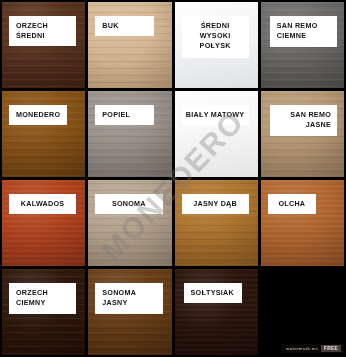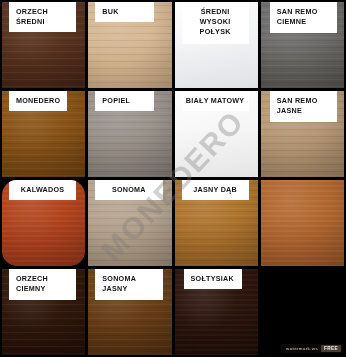--- a/index.html
+++ b/index.html
@@ -77,21 +77,21 @@
     background-image: radial-gradient(
       ellipse at 35% 25%,
       rgba(255,255,255,0.10) 0%,
       rgba(0,0,0,0.00) 45%,
       rgba(0,0,0,0.18) 100%
     );
   }
   .label {
     position: absolute;
     left: 7px;
-    top: 0;
+    top: 14px;
     right: 9px;
     background: #ffffff;
     color: #141414;
     font-size: 7.2px;
     font-weight: bold;
     letter-spacing: 0.25px;
     line-height: 1.42;
     padding: 5px 6px 5px 7px;
     box-sizing: border-box;
     z-index: 3;
@@ -194,27 +194,27 @@
     <div class="grain horiz"></div>
     <div class="grain vign"></div>
     <div class="label narrow-wide">POPIEL</div>
   </div>
 
   <div class="swatch" style="background: linear-gradient(178deg, rgb(253, 253, 253) 0%, rgb(253, 253, 253) 42%, rgb(241, 241, 241) 100%);">
     <div class="grain flat"></div>
     <div class="label centered">BIAŁY MATOWY</div>
   </div>
 
-  <div class="swatch" style="background: linear-gradient(178deg, rgb(183, 154, 119) 0%, rgb(183, 154, 119) 42%, rgb(157, 128, 97) 100%);">
+  <div class="swatch" style="background: linear-gradient(178deg, rgb(183, 154, 119) 0%, rgb(183, 154, 119) 42%, rgb(157, 128, 97) 100%); text-align: right;">
     <div class="grain horiz"></div>
     <div class="grain vign"></div>
     <div class="label two-line right-edge">SAN REMO JASNE</div>
   </div>
 
-  <div class="swatch" style="background: linear-gradient(178deg, rgb(181, 69, 29) 0%, rgb(181, 69, 29) 42%, rgb(151, 53, 26) 100%); border-radius: 15px;">
+  <div class="swatch" style="background: linear-gradient(178deg, rgb(181, 69, 29) 0%, rgb(181, 69, 29) 42%, rgb(151, 53, 26) 100%);">
     <div class="grain soft"></div>
     <div class="grain vign"></div>
     <div class="label centered">KALWADOS</div>
   </div>
 
   <div class="swatch" style="background: linear-gradient(178deg, rgb(181, 164, 143) 0%, rgb(181, 164, 143) 42%, rgb(156, 139, 119) 100%);">
     <div class="grain horiz"></div>
     <div class="grain vign"></div>
     <div class="label centered">SONOMA</div>
   </div>
@@ -222,20 +222,21 @@
   <div class="swatch" style="background: linear-gradient(178deg, rgb(176, 118, 47) 0%, rgb(176, 118, 47) 42%, rgb(145, 94, 35) 100%);">
     <div class="grain horiz"></div>
     <div class="grain vign"></div>
     <div class="label centered">JASNY DĄB</div>
   </div>
 
 
   <div class="swatch" style="background: linear-gradient(178deg, rgb(181, 106, 49) 0%, rgb(181, 106, 49) 42%, rgb(154, 85, 38) 100%);">
     <div class="grain soft"></div>
     <div class="grain vign"></div>
+    <div class="label narrow centered">OLCHA</div>
   </div>
 
   <div class="swatch" style="background: linear-gradient(178deg, rgb(50, 25, 13) 0%, rgb(50, 25, 13) 42%, rgb(35, 15, 6) 100%);">
     <div class="grain horiz"></div>
     <div class="grain vign"></div>
     <div class="label two-line">ORZECH CIEMNY</div>
   </div>
 
   <div class="swatch" style="background: linear-gradient(178deg, rgb(107, 64, 24) 0%, rgb(107, 64, 24) 42%, rgb(83, 47, 16) 100%);">
     <div class="grain horiz"></div>

